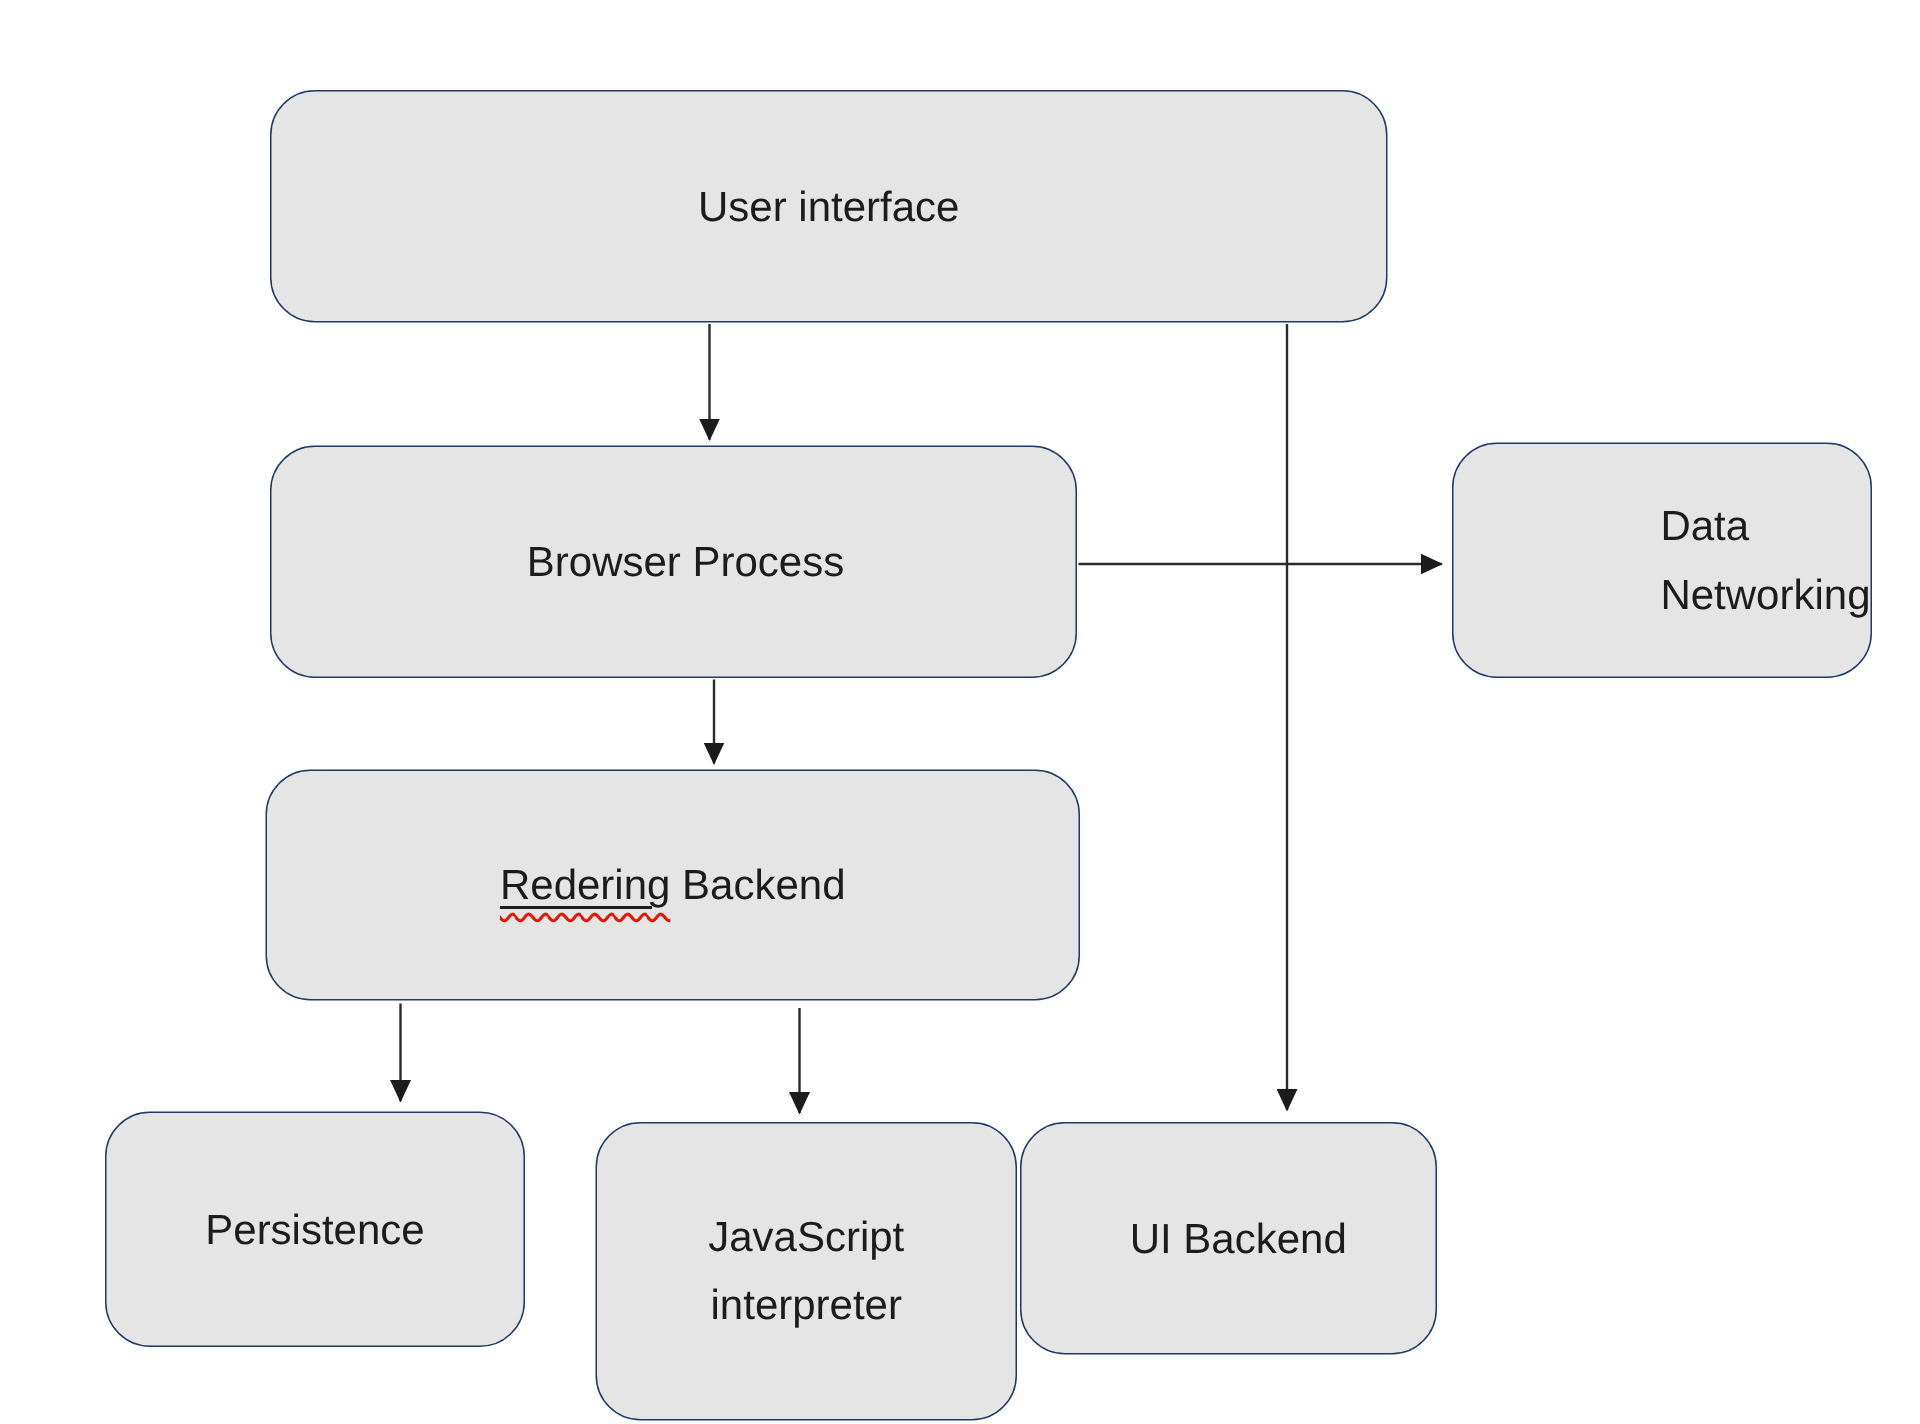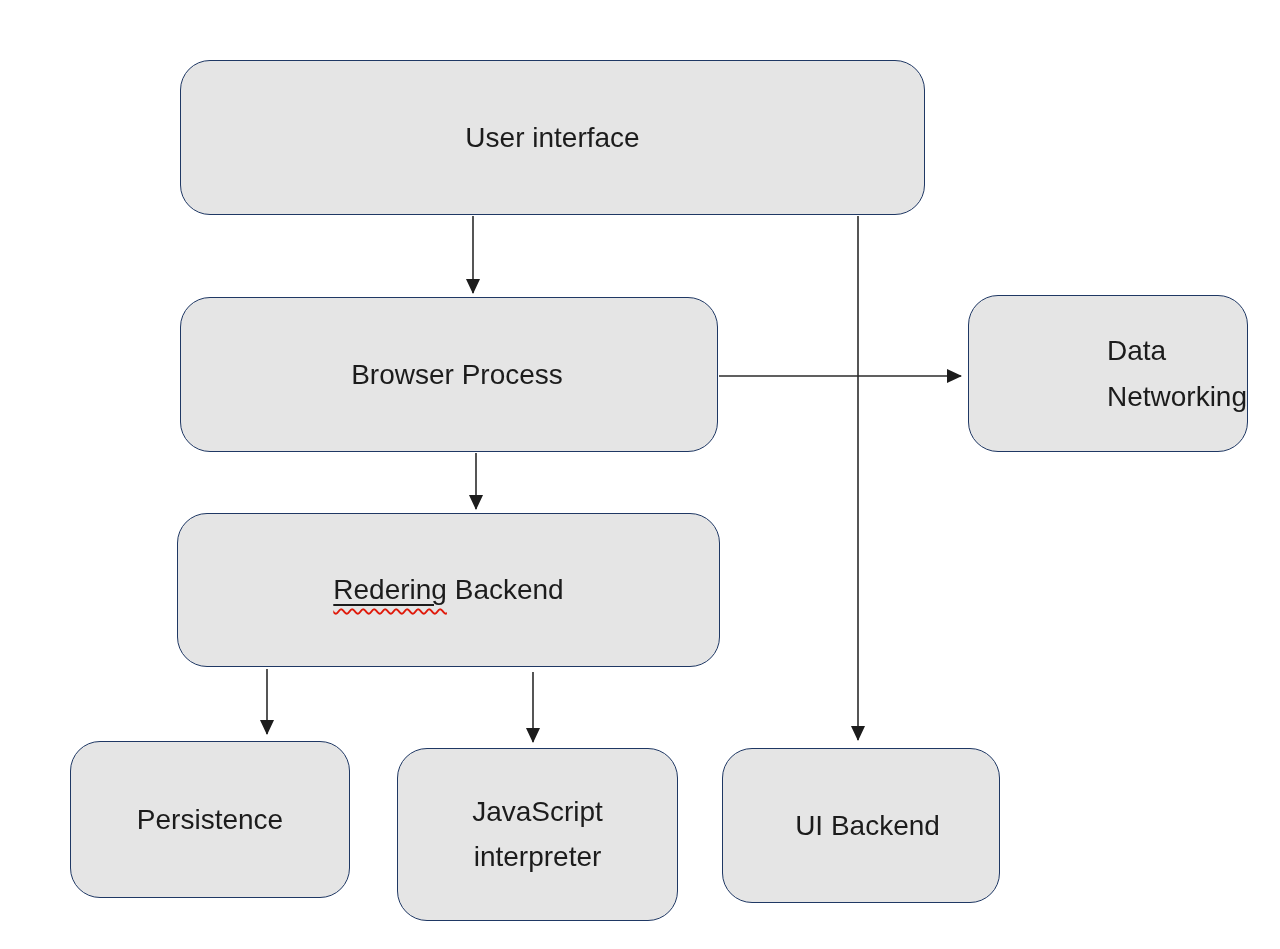--- a/index.html
+++ b/index.html
@@ -37,22 +37,22 @@
     line-height: 1.35;
     text-align: center;
   }
   .node-user-interface   { left: 180px; top: 60px;  width: 745px; height: 155px; }
   .node-browser-process  { left: 180px; top: 297px; width: 538px; height: 155px; padding-left: 16px; }
   .node-data-persistence { left: 968px; top: 295px; width: 280px; height: 157px;
                            justify-content: flex-end; text-align: left;
                            padding-left: 46px; line-height: 1.62; }
   .node-rendering        { left: 177px; top: 513px; width: 543px; height: 154px; }
   .node-networking       { left: 70px;  top: 741px; width: 280px; height: 157px; }
-  .node-js-interpreter   { left: 397px; top: 748px; width: 281px; height: 173px; line-height: 1.6; justify-content: center; }
-  .node-ui-backend       { left: 722px; top: 748px; width: 278px; height: 155px; padding-left: 13px; }
+  .node-js-interpreter   { left: 397px; top: 748px; width: 281px; height: 199px; line-height: 1.6; justify-content: center; }
+  .node-ui-backend       { left: 680px; top: 748px; width: 278px; height: 155px; padding-left: 13px; }
 
   .misspelled-wrap {
     text-decoration-line: underline;
     text-decoration-style: wavy;
     text-decoration-color: #e0190a;
     text-decoration-thickness: 2px;
     text-underline-offset: 9px;
   }
   .misspelled-word {
     text-decoration-line: underline;

